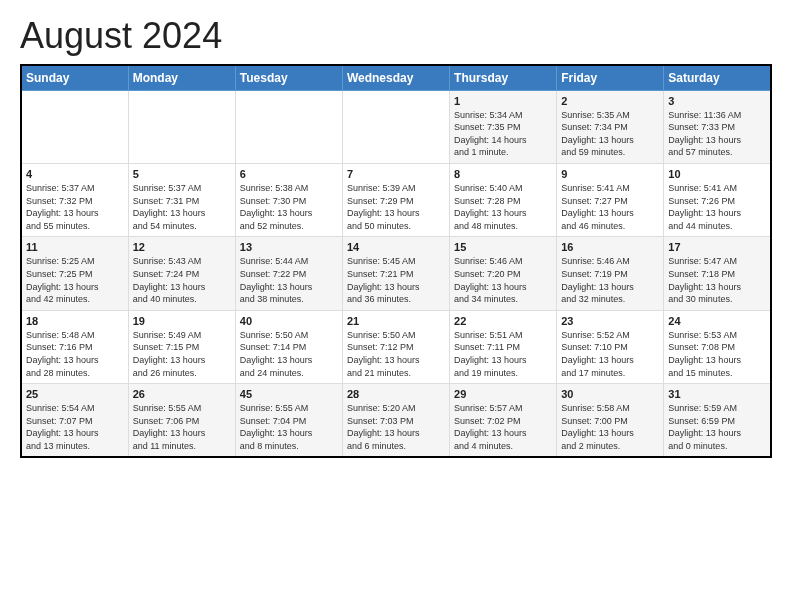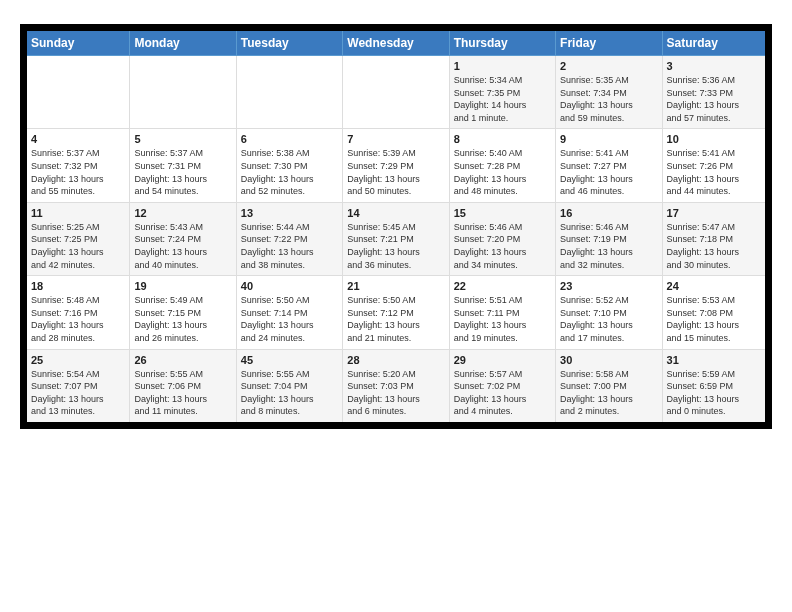--- a/index.html
+++ b/index.html
@@ -42,21 +42,21 @@
       line-height: 1.1;
     }
     .subtitle {
       font-size: 15px;
       color: #444;
       margin-top: 2px;
     }
     .calendar {
       width: 100%;
       border-collapse: collapse;
-      border: 7px solid #000000;
+      border: 2px solid #000000;
     }
     .calendar thead tr th {
       background-color: #3a7abf;
       color: #fff;
       font-size: 12px;
       font-weight: bold;
       padding: 5px 4px;
       text-align: left;
       border: 1px solid #5a9ad0;
     }
@@ -98,20 +98,21 @@
     .logo-line1 {
       display: flex;
       align-items: center;
     }
   </style>
 </head>
 <body>
 
 <div class="header-area">
   <div class="title-area">
+    <div class="main-title">August 2024</div>
   </div>
 </div>
 
 <table class="calendar">
   <thead>
     <tr>
     <th>Sunday</th>
         <th>Monday</th>
         <th>Tuesday</th>
         <th>Wednesday</th>
@@ -135,21 +136,21 @@
         </td>
         <td>
           <span class="day-number">2</span>
           <div class="day-content" style="white-space: pre-line;">Sunrise: 5:35 AM
 Sunset: 7:34 PM
 Daylight: 13 hours
 and 59 minutes.</div>
         </td>
         <td>
           <span class="day-number">3</span>
-          <div class="day-content" style="white-space: pre-line;">Sunrise: 5:36 AM
+          <div class="day-content" style="white-space: pre-line;">Sunrise: 11:36 AM
 Sunset: 7:33 PM
 Daylight: 13 hours
 and 57 minutes.</div>
         </td>
       </tr>
       <tr>
         <td>
           <span class="day-number">4</span>
           <div class="day-content" style="white-space: pre-line;">Sunrise: 5:37 AM
 Sunset: 7:32 PM

